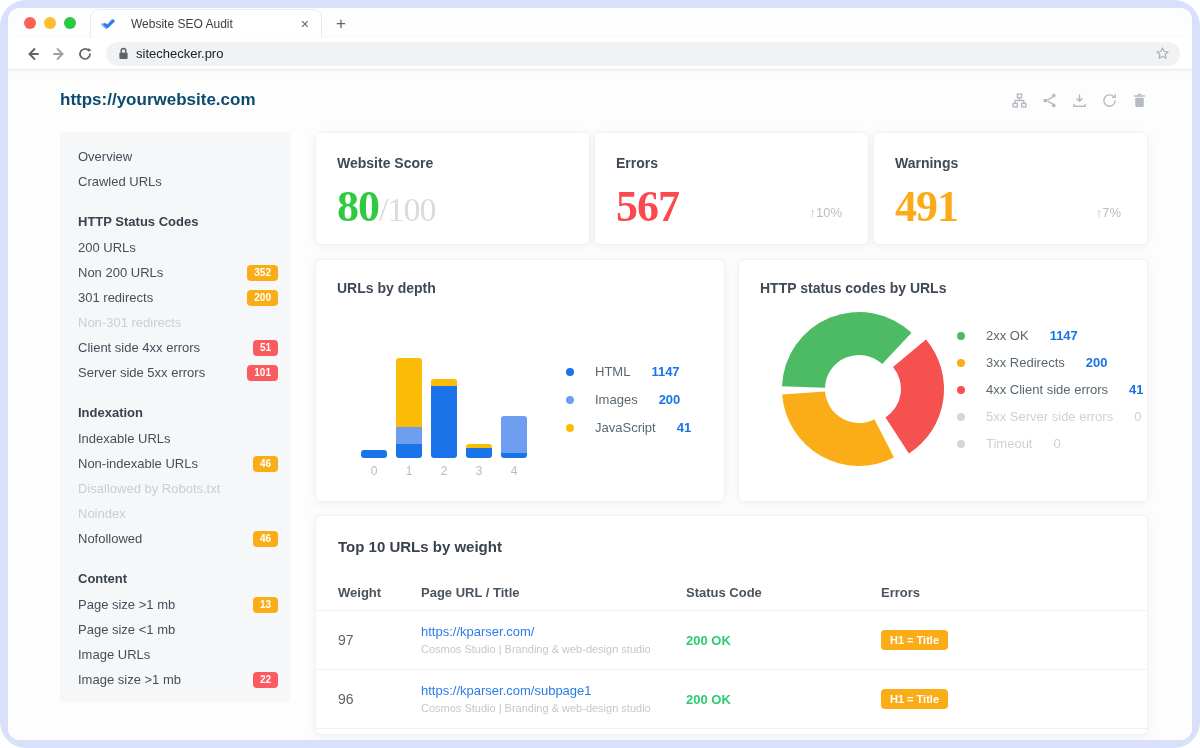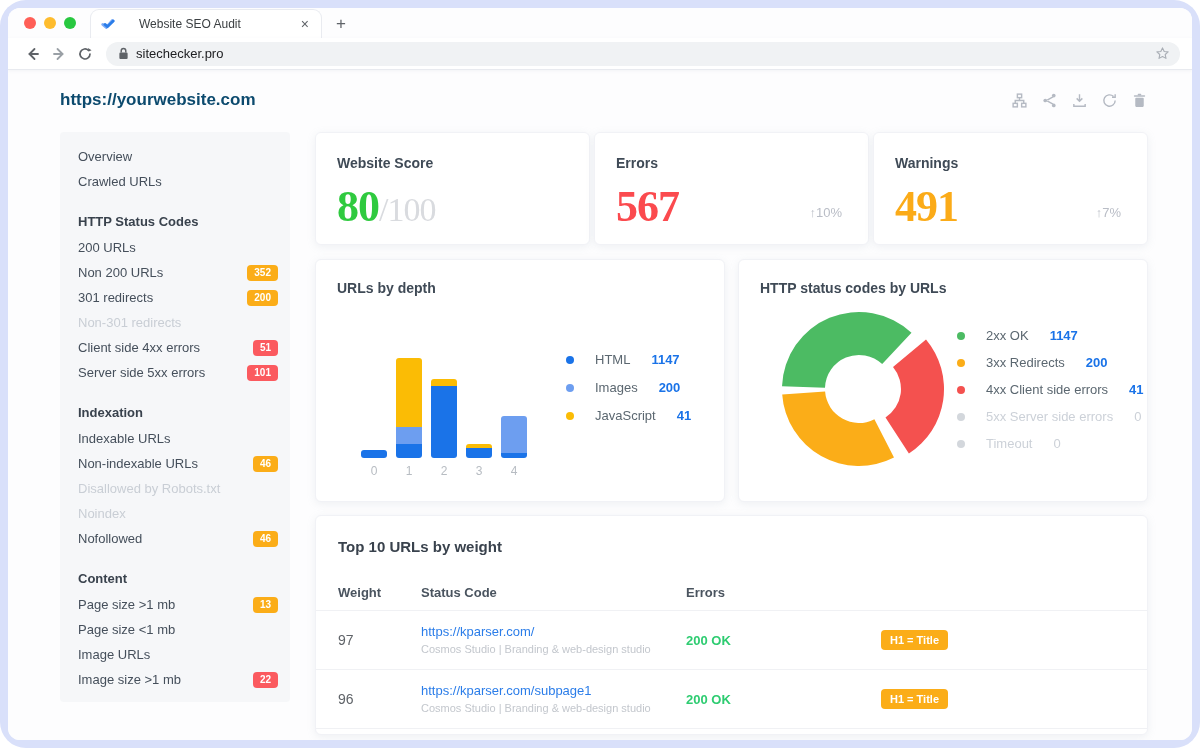--- a/index.html
+++ b/index.html
@@ -6,21 +6,21 @@
   html,body { width:1200px; height:748px; font-family:"Liberation Sans", sans-serif; background:#fff; overflow:hidden; }
 
   .canvas { width:1200px; height:748px; background:#d9e0fa; border-radius:26px; padding:8px; }
   .window { width:100%; height:100%; background:#fff; border-radius:12px; overflow:hidden; display:flex; flex-direction:column; }
 
   
   .tabstrip { height:30px; background:#fdfdfe; display:flex; align-items:flex-end; position:relative; }
   .traffic { display:flex; gap:8px; align-items:center; height:100%; padding:0 14px 0 16px; }
   .dot { width:12px; height:12px; border-radius:50%; }
   .dot.red{ background:#ff5f57; } .dot.yellow{ background:#febc2e; } .dot.green{ background:#28c840; }
-  .tab { width:232px; height:29px; background:#fff; border:1px solid #e9ebf0; border-bottom:none; border-radius:9px 9px 0 0; display:flex; align-items:center; gap:24px; padding:0 10px; }
+  .tab { width:232px; height:29px; background:#fff; border:1px solid #e9ebf0; border-bottom:none; border-radius:9px 9px 0 0; display:flex; align-items:center; gap:16px; padding:0 10px; }
   .tab-title { font-size:12px; color:#3c4043; flex:1; white-space:nowrap; overflow:hidden; }
   .tab-close { font-size:14px; color:#5f6368; line-height:1; cursor:default; padding:0 2px; }
   .newtab { font-size:17px; color:#5f6368; margin-left:14px; padding-bottom:4px; }
   .urlbar { height:32px; background:#fff; display:flex; align-items:center; padding:0 12px; border-bottom:1px solid #e8eaef; box-shadow:0 1px 3px rgba(120,130,150,.08); position:relative; z-index:2; }
   .navbtn { width:26px; height:26px; display:flex; align-items:center; justify-content:center; }
   .omnibox { flex:1; height:24px; background:#f0f2f4; border-radius:12px; margin-left:8px; display:flex; align-items:center; padding:0 12px; position:relative; }
   .urltext { font-size:13px; color:#202124; margin-left:7px; }
   .star { position:absolute; right:10px; top:4px; }
 
   
@@ -58,21 +58,21 @@
   .charts-row { display:flex; gap:13px; margin-bottom:13px; }
   .chart-card { width:410px; height:243px; padding:20px 0 0 21px; position:relative; }
 
   .bar-area { position:absolute; left:45px; top:94px; }
   .bar-plot { display:flex; align-items:flex-end; gap:9px; height:104px; }
   .bar-col { width:26px; display:flex; flex-direction:column; justify-content:flex-end; border-radius:3px; overflow:hidden; }
   .bar-labels { display:flex; gap:9px; margin-top:6px; }
   .bar-labels span { width:26px; text-align:center; font-size:12px; color:#b7bcc2; }
 
   .legend { position:absolute; display:flex; flex-direction:column; }
-  .legend-bar { left:250px; top:92px; gap:13px; }
+  .legend-bar { left:250px; top:104px; gap:13px; }
   .legend-donut { left:218px; top:68px; gap:12px; }
   .legend-item { display:flex; align-items:center; gap:21px; font-size:13px; }
   .legend-dot { width:8px; height:8px; border-radius:50%; flex:none; }
   .legend-label { color:#5b6770; }
   .legend-value { color:#1a73e8; font-weight:700; }
   .legend-item.disabled .legend-label, .legend-item.disabled .legend-value { color:#ccd1d8; font-weight:400; }
 
   .donut-wrap { position:absolute; left:38px; top:44px; }
 
   
@@ -374,20 +374,21 @@
                     <span class="legend-value">0</span>
                   </div>
                 </div>
             </div>
           </div>
 
           <div class="card table-card">
             <div class="tbl-title">Top 10 URLs by weight</div>
             <div class="tbl-grid tbl-header">
               <span class="cell">Weight</span>
+              <span class="cell">Page URL / Title</span>
               <span class="cell">Status Code</span>
               <span class="cell">Errors</span>
             </div>
             <div id="table-rows">
                 <div class="tbl-grid tbl-row">
                   <span class="cell cell-weight">97</span>
                   <span class="cell"><a class="url-link" href="#">https://kparser.com/</a><span class="url-sub">Cosmos Studio | Branding &amp; web-design studio</span></span>
                   <span class="cell status-ok">200 OK</span>
                   <span class="cell"><span class="err-badge">H1 = Title</span></span>
                 </div>

